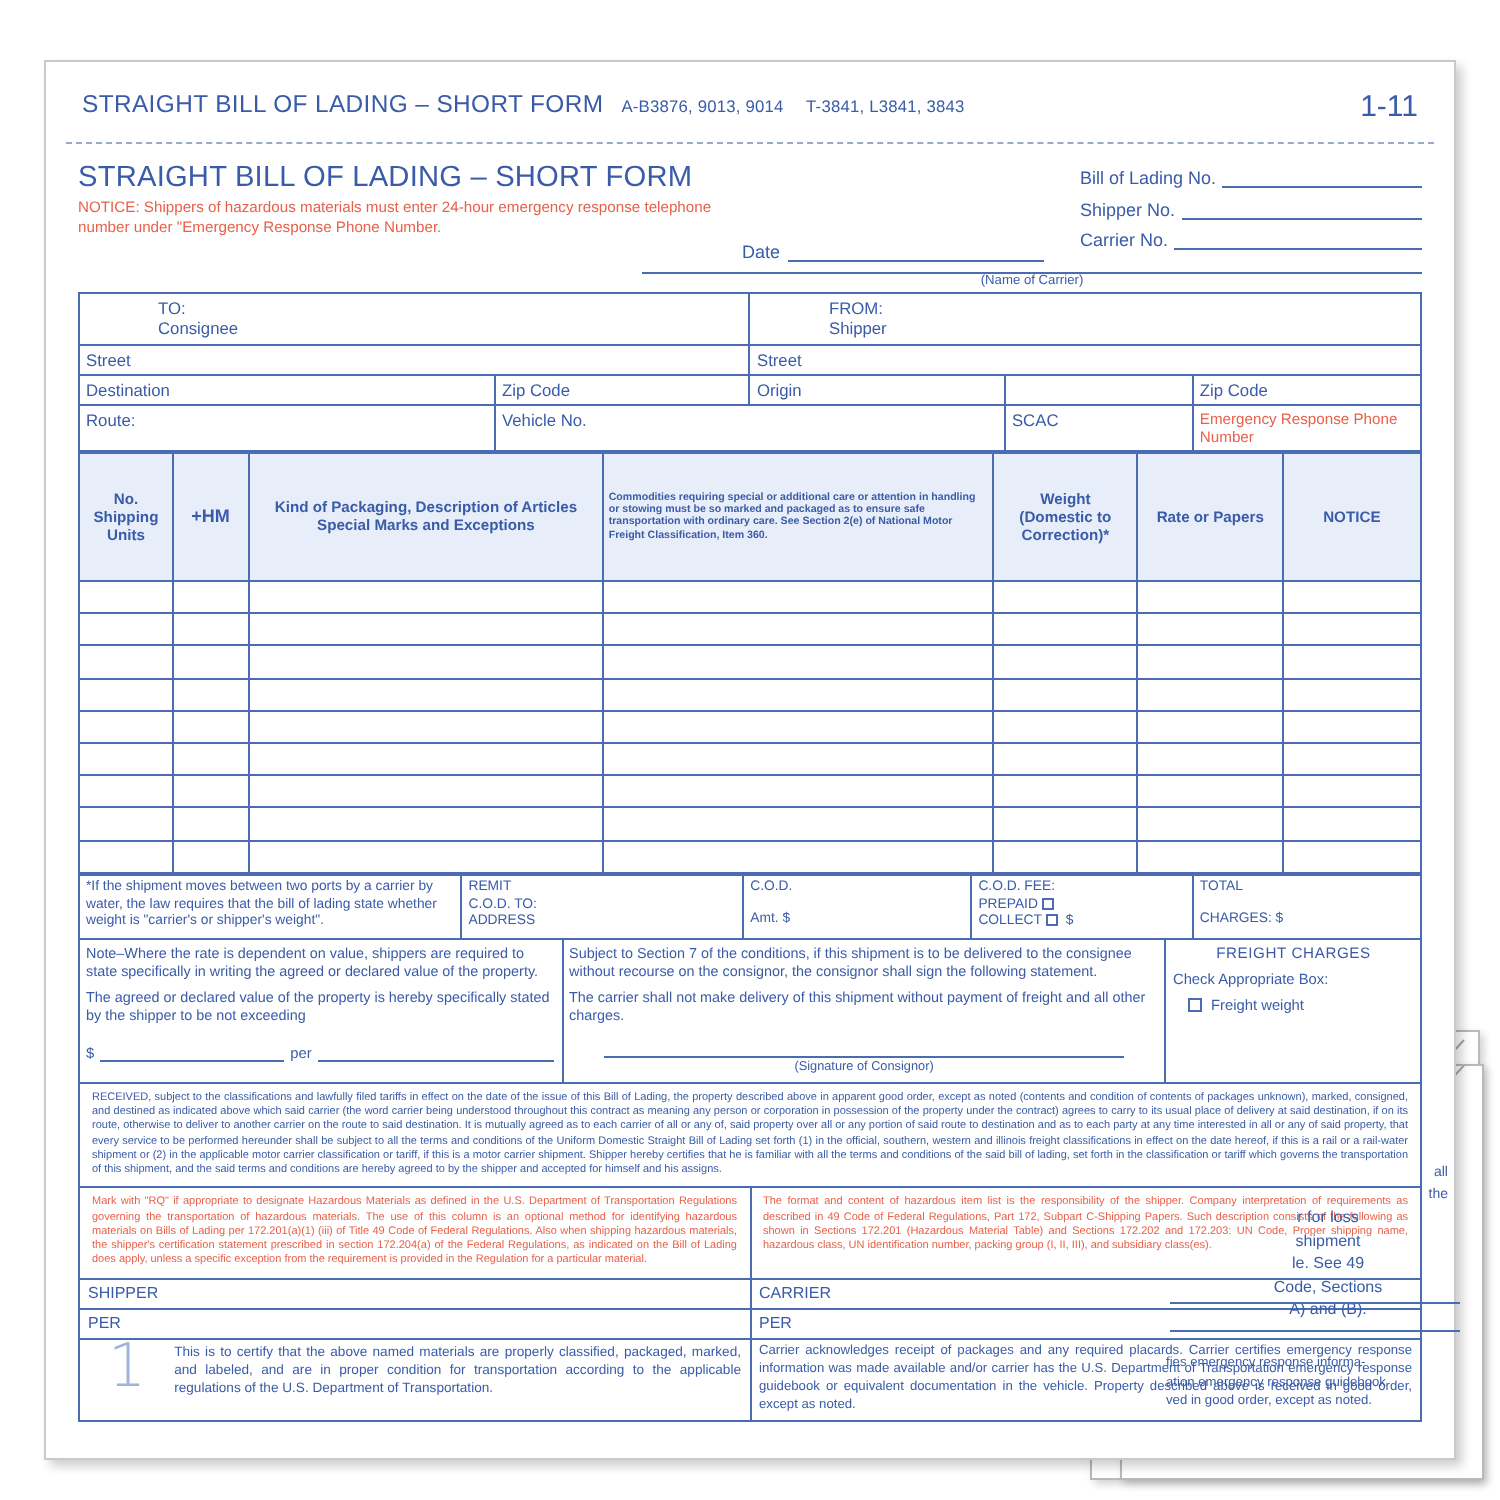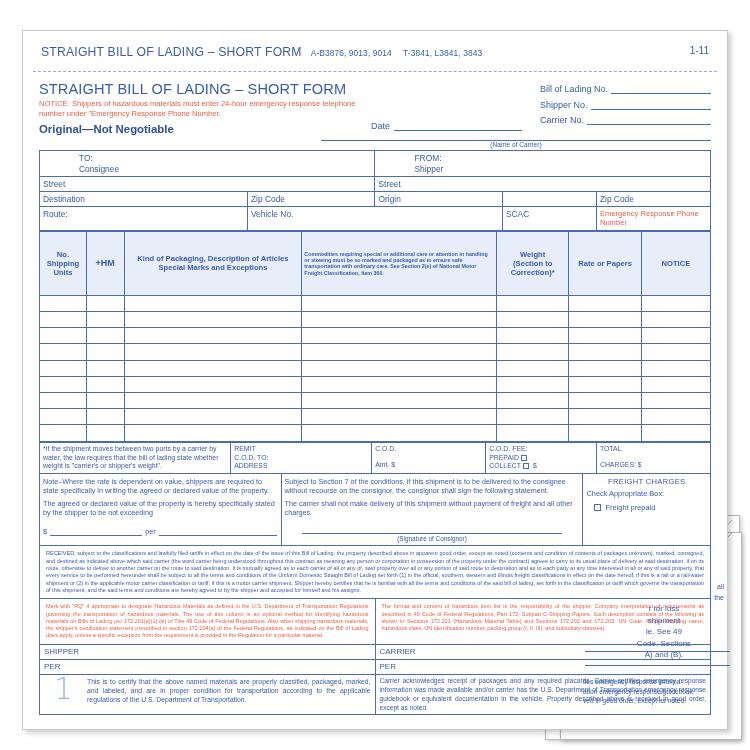--- a/index.html
+++ b/index.html
@@ -46,21 +46,21 @@
   
   .stub{
     padding:14px 18px 0 18px;
     height:36px;
     display:flex; align-items:flex-start; justify-content:space-between;
   }
   .stub-left{ display:flex; align-items:baseline; gap:9px; white-space:nowrap; }
   .stub-title{ font-size:12.2px; letter-spacing:.2px; color:var(--blue); }
   .stub-codes{ font-size:8.4px; color:var(--blue); letter-spacing:.1px; }
   .stub-codes span{ margin-right:9px; }
-  .stub-right{ font-size:10px; color:var(--blue); }
+  .stub-right{ font-size:15px; color:var(--blue); }
 
   .perf{
     margin:4px 10px 0 10px;
     border-top:1px dashed #9aa9c8;
     height:0;
   }
 
   
   .body{ padding:9px 16px 0 16px; }
 
@@ -185,21 +185,20 @@
       <div class="stub-right">1-11</div>
     </div>
     <div class="perf"></div>
 
     <div class="body">
 
       <div class="title-row">
         <div class="title-left">
           <div class="main-title">STRAIGHT BILL OF LADING – SHORT FORM</div>
           <div class="notice">NOTICE: Shippers of hazardous materials must enter 24-hour emergency response telephone number under "Emergency Response Phone Number.</div>
-          <div class="orig">Original—Not Negotiable</div>
         </div>
 
         <div class="title-right">
           <div class="date-row">
             <div class="dcol" style="flex:1">
               <span>Date</span>
               <span class="date-rule"></span>
             </div>
             <div class="bol-col">
               <div class="fld">
@@ -291,21 +290,21 @@
               <span>Units</span>
             </th>
             <th class="w-hm hm">+HM</th>
             <th class="w-kind">
               <span>Kind of Packaging, Description of Articles</span><br>
               <span>Special Marks and Exceptions</span>
             </th>
             <th class="w-note note-red">Commodities requiring special or additional care or attention in handling or stowing must be so marked and packaged as to ensure safe transportation with ordinary care. See Section 2(e) of National Motor Freight Classification, Item 360.</th>
             <th class="w-wt">
               <span>Weight</span><br>
-              <span>(Section to</span><br>
+              <span>(Domestic to</span><br>
               <span>Correction)*</span>
             </th>
             <th class="w-rate">Rate or Papers</th>
             <th class="w-chg">NOTICE</th>
           </tr>
         </thead>
         <tbody id="art-rows">
             <tr>
               <td class="w-units"></td>
               <td class="w-hm"></td>
@@ -440,21 +439,21 @@
             <p>Subject to Section 7 of the conditions, if this shipment is to be delivered to the consignee without recourse on the consignor, the consignor shall sign the following statement.</p>
             <p>The carrier shall not make delivery of this shipment without payment of freight and all other charges.</p>
             <div class="sig-rule"></div>
             <div class="sig-cap">(Signature of Consignor)</div>
           </td>
           <td style="width:19%;border-top:none">
             <div class="fc-title">FREIGHT CHARGES</div>
             <div class="fc-sub">Check Appropriate Box:</div>
             <div class="fc-opt">
               <span class="bx" style="width:7px;height:7px;margin-left:8px"></span>
-              <span>Freight prepaid</span>
+              <span>Freight weight</span>
             </div>
           </td>
         </tr>
       </tbody>
         </table>
 
       <div class="received">RECEIVED, subject to the classifications and lawfully filed tariffs in effect on the date of the issue of this Bill of Lading, the property described above in apparent good order, except as noted (contents and condition of contents of packages unknown), marked, consigned, and destined as indicated above which said carrier (the word carrier being understood throughout this contract as meaning any person or corporation in possession of the property under the contract) agrees to carry to its usual place of delivery at said destination, if on its route, otherwise to deliver to another carrier on the route to said destination. It is mutually agreed as to each carrier of all or any of, said property over all or any portion of said route to destination and as to each party at any time interested in all or any of said property, that every service to be performed hereunder shall be subject to all the terms and conditions of the Uniform Domestic Straight Bill of Lading set forth (1) in the official, southern, western and illinois freight classifications in effect on the date hereof, if this is a rail or a rail-water shipment or (2) in the applicable motor carrier classification or tariff, if this is a  motor carrier shipment. Shipper hereby certifies that he is familiar with all the terms and conditions of the said bill of lading, set forth in the classification or tariff which governs the transportation of this shipment, and the said terms and conditions are hereby agreed to by the shipper and accepted for himself and his assigns.</div>
 
       <table class="haz">
         <tbody>

